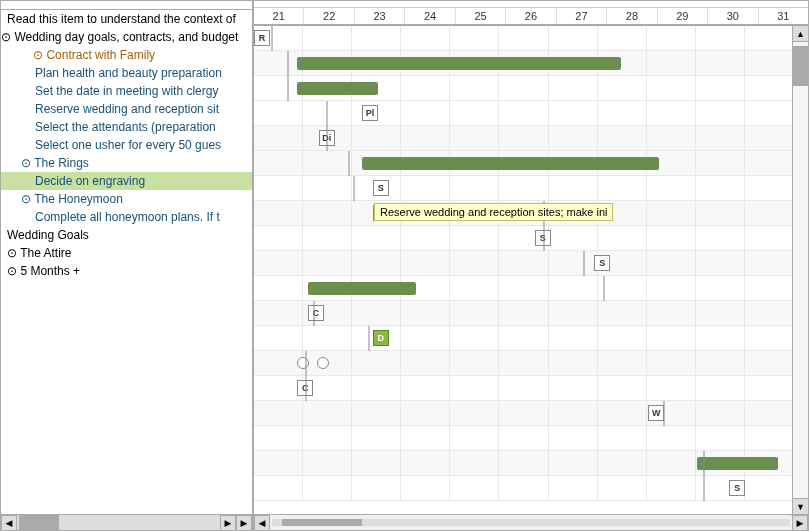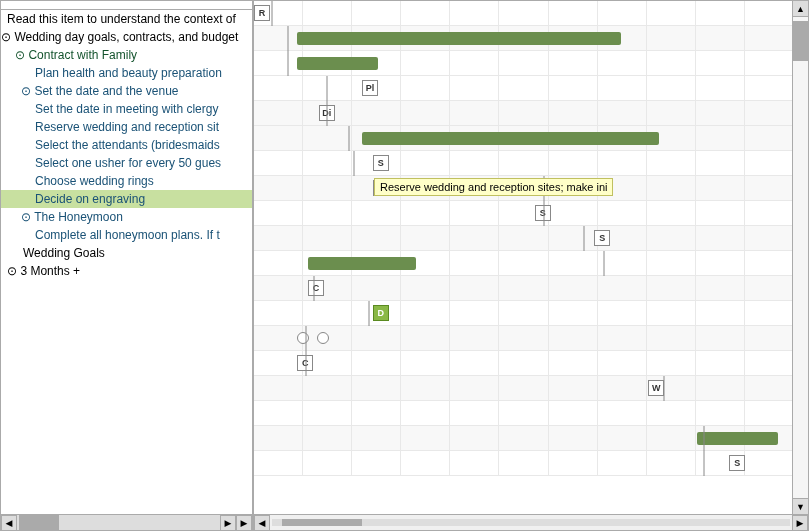--- a/index.html
+++ b/index.html
@@ -32,45 +32,61 @@
 
 <div class="container">
 
   <div class="left-panel">
     <div class="left-header">
       <span></span>
     </div>
     <div class="left-content" id="tree-container">
         <div class="tree-item" style="padding-left: 6px; color: rgb(0, 0, 0);">Read this item to understand the context of</div>
         <div class="tree-item" style="padding-left: 0; color: rgb(0, 0, 0);">⊙ Wedding day goals, contracts, and budget</div>
-        <div class="tree-item" style="padding-left: 14px; color: #14532d;">⊙ Contract with Family</div>
+        <div class="tree-item" style="padding-left: 32px; color: #a16207;">⊙ Contract with Family</div>
         <div class="tree-item" style="padding-left: 34px; color: rgb(26, 82, 118);">Plan health and beauty preparation</div>
-        <div class="tree-item" style="padding-left: 20px; color: rgb(26, 82, 118);">⊙ Set the date and the venue</div>
         <div class="tree-item" style="padding-left: 34px; color: rgb(26, 82, 118);">Set the date in meeting with clergy</div>
         <div class="tree-item" style="padding-left: 34px; color: rgb(26, 82, 118);">Reserve wedding and reception sit</div>
-        <div class="tree-item" style="padding-left: 34px; color: rgb(26, 82, 118);">Select the attendants (bridesmaids</div>
+        <div class="tree-item" style="padding-left: 34px; color: rgb(26, 82, 118);">Select the attendants (preparation</div>
         <div class="tree-item" style="padding-left: 34px; color: rgb(26, 82, 118);">Select one usher for every 50 gues</div>
-        <div class="tree-item" style="padding-left: 34px; color: rgb(26, 82, 118);">Choose wedding rings</div>
+        <div class="tree-item" style="padding-left: 20px; color: rgb(26, 82, 118);">⊙ The Rings</div>
         <div class="tree-item selected" style="padding-left: 34px; color: rgb(26, 82, 118);">Decide on engraving</div>
         <div class="tree-item" style="padding-left: 20px; color: rgb(26, 82, 118);">⊙ The Honeymoon</div>
         <div class="tree-item" style="padding-left: 34px; color: rgb(26, 82, 118);">Complete all honeymoon plans. If t</div>
-        <div class="tree-item" style="padding-left: 22px; color: rgb(0, 0, 0);">Wedding Goals</div>
-        <div class="tree-item" style="padding-left: 6px; color: rgb(0, 0, 0);">⊙ 3 Months +</div>
+        <div class="tree-item" style="padding-left: 6px; color: rgb(0, 0, 0);">Wedding Goals</div>
+        <div class="tree-item" style="padding-left: 6px; color: rgb(0, 0, 0);">⊙ The Attire</div>
+        <div class="tree-item" style="padding-left: 6px; color: rgb(0, 0, 0);">⊙ 5 Months +</div>
       </div>
     <div style="display:flex; height:16px; border-top:1px solid #aaa;">
       <div class="scroll-btn">◀</div>
       <div class="h-scroll-track">
         <div class="h-scroll-thumb-inner"></div>
       </div>
       <div class="scroll-btn">▶</div>
       <div class="scroll-btn">▶</div>
     </div>
   </div>
 
   <div class="right-panel">
+    <div class="gantt-header">
+      <div class="month-row"></div>
+      <div class="day-row" id="day-row">
+          <div class="day-cell">21</div>
+          <div class="day-cell">22</div>
+          <div class="day-cell">23</div>
+          <div class="day-cell">24</div>
+          <div class="day-cell">25</div>
+          <div class="day-cell">26</div>
+          <div class="day-cell">27</div>
+          <div class="day-cell">28</div>
+          <div class="day-cell">29</div>
+          <div class="day-cell">30</div>
+          <div class="day-cell">31</div>
+        </div>
+    </div>
     <div style="display:flex; flex:1; overflow:hidden;">
       <div class="gantt-body" id="gantt-body" style="flex:1; position:relative; overflow:hidden;">
         <div id="gantt-rows-container" style="position: relative; width: 540px; height: 475px;">
             <div style="position: relative; height: 25px; border-bottom: 1px solid rgb(232, 232, 232); background: rgb(255, 255, 255);">
               <div style="position: absolute; left: 0px; width: 49.0909px; height: 100%; border-right: 1px solid rgb(232, 232, 232);"></div>
               <div style="position: absolute; left: 49.0909px; width: 49.0909px; height: 100%; border-right: 1px solid rgb(232, 232, 232);"></div>
               <div style="position: absolute; left: 98.1818px; width: 49.0909px; height: 100%; border-right: 1px solid rgb(232, 232, 232);"></div>
               <div style="position: absolute; left: 147.273px; width: 49.0909px; height: 100%; border-right: 1px solid rgb(232, 232, 232);"></div>
               <div style="position: absolute; left: 196.364px; width: 49.0909px; height: 100%; border-right: 1px solid rgb(232, 232, 232);"></div>
               <div style="position: absolute; left: 245.455px; width: 49.0909px; height: 100%; border-right: 1px solid rgb(232, 232, 232);"></div>

